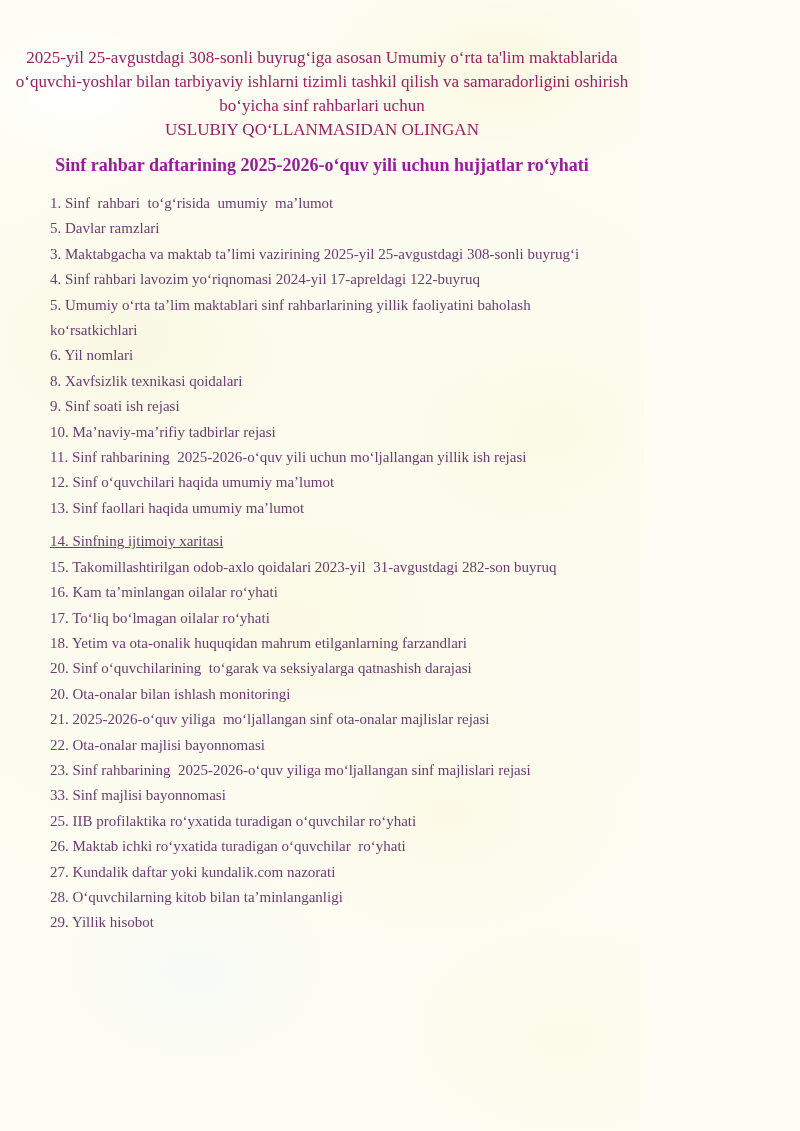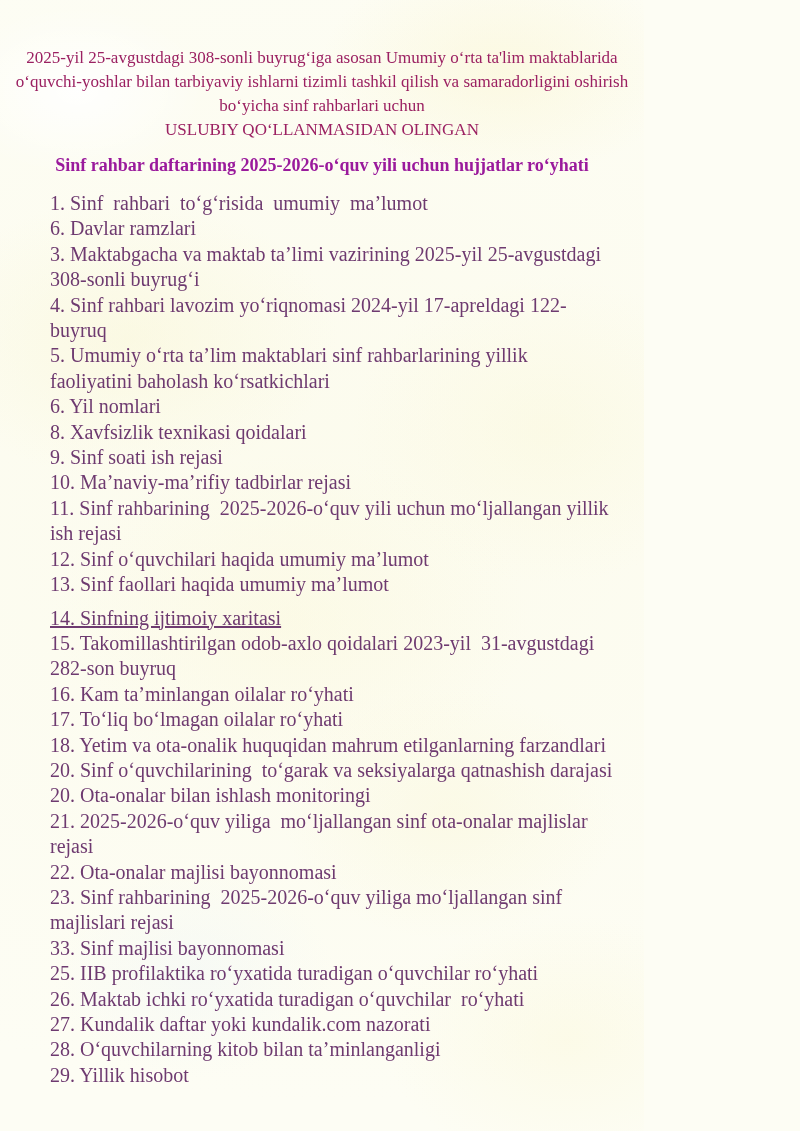--- a/index.html
+++ b/index.html
@@ -48,21 +48,21 @@
     font-size: 18px;
     font-weight: bold;
     line-height: 24px;
     white-space: pre-wrap;
   }
   .doc-list {
     margin: 14px 0 0 0;
     padding: 0 30px 0 50px;
     list-style: none;
     color: #6e3a70;
-    font-size: 20px;
+    font-size: 15px;
   }
   .doc-list li {
     line-height: 25.4px;
     white-space: pre-wrap;
   }
   
   .doc-list li:nth-child(13) {
     margin-top: 8px;
     text-decoration: underline;
   }
@@ -76,21 +76,21 @@
     <div class="hline">2025-yil 25-avgustdagi 308-sonli buyrug‘iga asosan Umumiy o‘rta ta'lim maktablarida</div>
     <div class="hline">o‘quvchi-yoshlar bilan tarbiyaviy ishlarni tizimli tashkil qilish va samaradorligini oshirish</div>
     <div class="hline">bo‘yicha sinf rahbarlari uchun</div>
     <div class="hline">USLUBIY QO‘LLANMASIDAN OLINGAN</div>
   </div>
 
   <div class="doc-title">Sinf rahbar daftarining 2025-2026-o‘quv yili uchun hujjatlar ro‘yhati</div>
 
   <ol class="doc-list">
     <li>1. Sinf  rahbari  to‘g‘risida  umumiy  ma’lumot</li>
-    <li>6. Davlar ramzlari</li>
+    <li>5. Davlar ramzlari</li>
     <li>3. Maktabgacha va maktab ta’limi vazirining 2025-yil 25-avgustdagi 308-sonli buyrug‘i</li>
     <li>4. Sinf rahbari lavozim yo‘riqnomasi 2024-yil 17-apreldagi 122-buyruq</li>
     <li>5. Umumiy o‘rta ta’lim maktablari sinf rahbarlarining yillik faoliyatini baholash ko‘rsatkichlari</li>
     <li>6. Yil nomlari</li>
     <li>8. Xavfsizlik texnikasi qoidalari</li>
     <li>9. Sinf soati ish rejasi</li>
     <li>10. Ma’naviy-ma’rifiy tadbirlar rejasi</li>
     <li>11. Sinf rahbarining  2025-2026-o‘quv yili uchun mo‘ljallangan yillik ish rejasi</li>
     <li>12. Sinf o‘quvchilari haqida umumiy ma’lumot</li>
     <li>13. Sinf faollari haqida umumiy ma’lumot</li>

